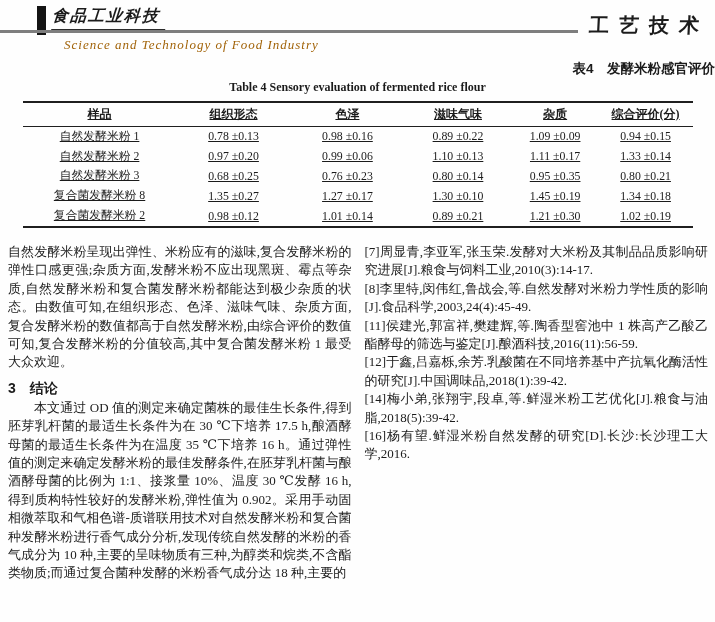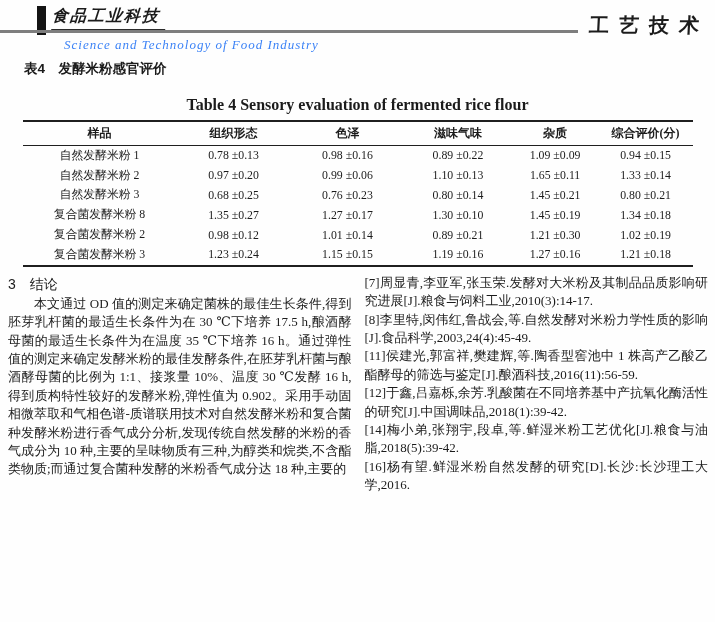--- a/index.html
+++ b/index.html
@@ -27,47 +27,48 @@
     border-bottom: 2px solid #2a2a2a; padding: 0 6px 2px 0;
     transform: skewX(-4deg);
   }
   .header-rule {
     position: absolute; left: 0; top: 30px;
     width: 578px; height: 3px; background: #7e7e7e;
   }
   .journal-en {
     position: absolute; left: 64px; top: 37px;
     font-style: italic; font-size: 13px; letter-spacing: 1px;
-    color: #3b82f6;
+    color: #a16207;
   }
   .section-label {
     position: absolute; right: 6px; top: 12px;
     font-size: 20px; font-weight: bold;
     letter-spacing: 10px;
     font-family: "Liberation Serif", "DejaVu Serif", serif;
     transform: skewX(-3deg);
   }
 
   
   .table-block { margin-top: 4px; }
   .table-title-cn {
-    text-align: left; font-weight: bold; font-size: 13.5px;
+    text-align: right; font-weight: bold; font-size: 13.5px;
     font-family: "Liberation Sans", "DejaVu Sans", sans-serif;
     padding-left: 24px;
   }
   .table-title-en {
-    text-align: center; font-weight: bold; font-size: 16px;
-    margin-top: 18px;
+    text-align: center; font-weight: bold; font-size: 12px;
+    margin-top: 2px;
   }
   table.sensory {
-    width: 670px; margin: 6px auto 0;
+    width: 670px; margin: 6px auto 8px;
     border-collapse: collapse;
     font-size: 11.8px;
     border-top: 2px solid #1f1f1f;
     border-bottom: 2px solid #1f1f1f;
+    text-decoration: underline;
   }
   table.sensory thead tr { border-bottom: 1.2px solid #1f1f1f; }
   table.sensory th {
     font-weight: bold; padding: 3px 0 3px; text-align: center;
     font-size: 12px;
   }
   table.sensory td { text-align: center; padding: 1.9px 0; }
   table.sensory .c0 { width: 23%; }
   table.sensory .c1 { width: 17%; }
   table.sensory .c2 { width: 17%; }
@@ -82,23 +83,23 @@
     height: 390px; overflow: hidden;
   }
   .col {
     width: 347px;
     font-size: 13px; line-height: 18.4px;
     text-align: justify;
   }
   .col p { margin: 0; }
   .indent { text-indent: 2em; }
   .section-heading {
-    margin: 1px 0 1px;
+    margin: 7px 0 1px;
     font-family: "Liberation Sans", "DejaVu Sans", sans-serif;
-    font-weight: normal; font-size: 14px; line-height: 19px;
+    font-weight: bold; font-size: 14px; line-height: 19px;
   }
   .ref { margin: 0; }
 </style>
 </head>
 <body>
 
 <div class="page">
 
   <div class="header">
     <div class="logo-bar"></div>
@@ -130,62 +131,55 @@
           <td>0.98 ±0.16</td>
           <td>0.89 ±0.22</td>
           <td>1.09 ±0.09</td>
           <td>0.94 ±0.15</td>
         </tr>
         <tr>
           <td>自然发酵米粉 2</td>
           <td>0.97 ±0.20</td>
           <td>0.99 ±0.06</td>
           <td>1.10 ±0.13</td>
-          <td>1.65 ±0.11</td>
+          <td>1.11 ±0.17</td>
           <td>1.33 ±0.14</td>
         </tr>
         <tr>
           <td>自然发酵米粉 3</td>
           <td>0.68 ±0.25</td>
           <td>0.76 ±0.23</td>
           <td>0.80 ±0.14</td>
-          <td>1.45 ±0.21</td>
+          <td>0.95 ±0.35</td>
           <td>0.80 ±0.21</td>
         </tr>
         <tr>
           <td>复合菌发酵米粉 8</td>
           <td>1.35 ±0.27</td>
           <td>1.27 ±0.17</td>
           <td>1.30 ±0.10</td>
           <td>1.45 ±0.19</td>
           <td>1.34 ±0.18</td>
         </tr>
         <tr>
           <td>复合菌发酵米粉 2</td>
           <td>0.98 ±0.12</td>
           <td>1.01 ±0.14</td>
           <td>0.89 ±0.21</td>
           <td>1.21 ±0.30</td>
           <td>1.02 ±0.19</td>
         </tr>
-        <tr>
-          <td>复合菌发酵米粉 3</td>
-          <td>1.23 ±0.24</td>
-          <td>1.15 ±0.15</td>
-          <td>1.19 ±0.16</td>
-          <td>1.27 ±0.16</td>
-          <td>1.21 ±0.18</td>
-        </tr>
       </tbody>
     </table>
   </div>
 
   <div class="body-cols">
 
     <div class="col">
+      <p>自然发酵米粉呈现出弹性、米粉应有的滋味,复合发酵米粉的弹性口感更强;杂质方面,发酵米粉不应出现黑斑、霉点等杂质,自然发酵米粉和复合菌发酵米粉都能达到极少杂质的状态。由数值可知,在组织形态、色泽、滋味气味、杂质方面,复合发酵米粉的数值都高于自然发酵米粉,由综合评价的数值可知,复合发酵米粉的分值较高,其中复合菌发酵米粉 1 最受大众欢迎。</p>
       <h3 class="section-heading">3　结论</h3>
       <p class="indent">本文通过 OD 值的测定来确定菌株的最佳生长条件,得到胚芽乳杆菌的最适生长条件为在 30 ℃下培养 17.5 h,酿酒酵母菌的最适生长条件为在温度 35 ℃下培养 16 h。通过弹性值的测定来确定发酵米粉的最佳发酵条件,在胚芽乳杆菌与酿酒酵母菌的比例为 1:1、接浆量 10%、温度 30 ℃发酵 16 h,得到质构特性较好的发酵米粉,弹性值为 0.902。采用手动固相微萃取和气相色谱-质谱联用技术对自然发酵米粉和复合菌种发酵米粉进行香气成分分析,发现传统自然发酵的米粉的香气成分为 10 种,主要的呈味物质有三种,为醇类和烷类,不含酯类物质;而通过复合菌种发酵的米粉香气成分达 18 种,主要的</p>
     </div>
 
     <div class="col">
       <p class="ref">[7]周显青,李亚军,张玉荣.发酵对大米粉及其制品品质影响研究进展[J].粮食与饲料工业,2010(3):14-17.</p>
       <p class="ref">[8]李里特,闵伟红,鲁战会,等.自然发酵对米粉力学性质的影响[J].食品科学,2003,24(4):45-49.</p>
       <p class="ref">[11]侯建光,郭富祥,樊建辉,等.陶香型窖池中 1 株高产乙酸乙酯酵母的筛选与鉴定[J].酿酒科技,2016(11):56-59.</p>
       <p class="ref">[12]于鑫,吕嘉栎,余芳.乳酸菌在不同培养基中产抗氧化酶活性的研究[J].中国调味品,2018(1):39-42.</p>
       <p class="ref">[14]梅小弟,张翔宇,段卓,等.鲜湿米粉工艺优化[J].粮食与油脂,2018(5):39-42.</p>

